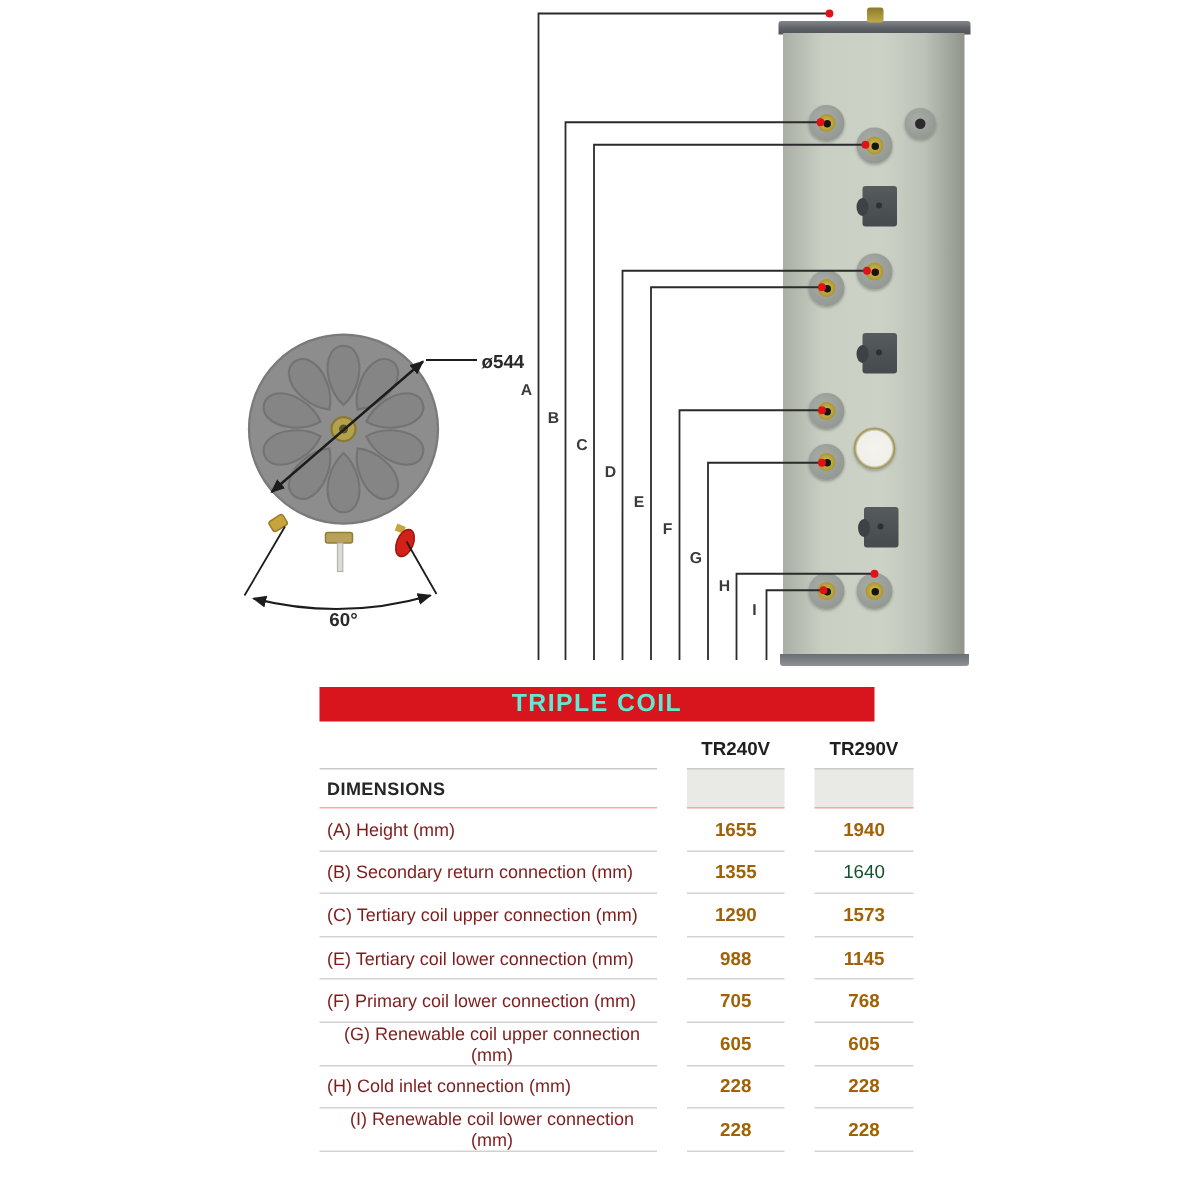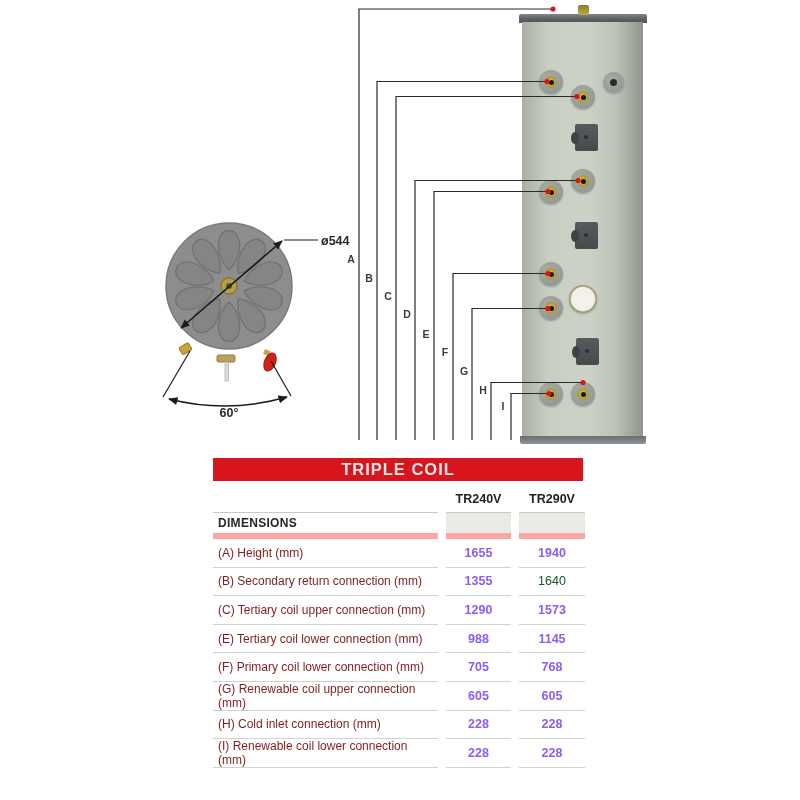--- a/index.html
+++ b/index.html
@@ -34,34 +34,34 @@
     background:radial-gradient(circle,#f4f3ee 0%,#f0efe9 58%,#a39a63 66%,#8f8b74 100%);
     box-shadow:0 1px 2px rgba(0,0,0,.25);}
 
   svg.overlay{position:absolute;left:0;top:0;}
   svg text{font-family:"Liberation Sans", sans-serif;}
   .dimletter{font-size:10.5px;font-weight:bold;fill:#3a3a3a;}
   .dimtext{font-size:12.5px;font-weight:bold;fill:#2a2a2a;}
 
   
   .spec{position:absolute;left:213px;top:458px;width:370px;}
-  .band{height:23px;background:#d8141c;color:#e5e5e5;display:flex;align-items:center;justify-content:center;
+  .band{height:23px;background:#d8141c;color:#5eead4;display:flex;align-items:center;justify-content:center;
     font-size:16.5px;font-weight:bold;letter-spacing:1px;}
-  .tgrid{display:grid;grid-template-columns:225px 65px 66px;column-gap:8px;}
+  .tgrid{display:grid;grid-template-columns:225px 65px 66px;column-gap:20px;text-align:center;}
   .thead{height:31px;}
   .thead .cell{display:flex;align-items:flex-end;justify-content:center;padding-bottom:6px;
     font-size:12.5px;font-weight:bold;color:#1f1f1f;}
   .sect{height:27px;}
-  .sect .cell{border-top:1px solid #c9c9c7;border-bottom:6px solid #fca5a5;display:flex;align-items:center;}
+  .sect .cell{border-top:1px solid #c9c9c7;border-bottom:1px solid #fca5a5;display:flex;align-items:center;}
   .sect .lblcell{font-size:12px;font-weight:bold;color:#262626;letter-spacing:.3px;padding-left:5px;}
   .sect .graycell{background:#e9e9e6;}
   .trow{height:28.6px;}
   .trow .cell{border-bottom:1px solid #d2d2d0;display:flex;align-items:center;}
   .trow .lblcell{font-size:12px;color:#7f1d1d;padding-left:5px;}
-  .trow .valcell{justify-content:center;font-size:12.5px;font-weight:bold;color:#8b5cf6;}
+  .trow .valcell{justify-content:center;font-size:12.5px;font-weight:bold;color:#a16207;}
   .trow .valcell.muted{color:#14532d;font-weight:normal;}
 </style>
 </head>
 <body>
 
 <div class="page">
 
   <div class="cyl-cap"></div>
   <div class="cyl-body"></div>
   <div class="cyl-rim"></div>

